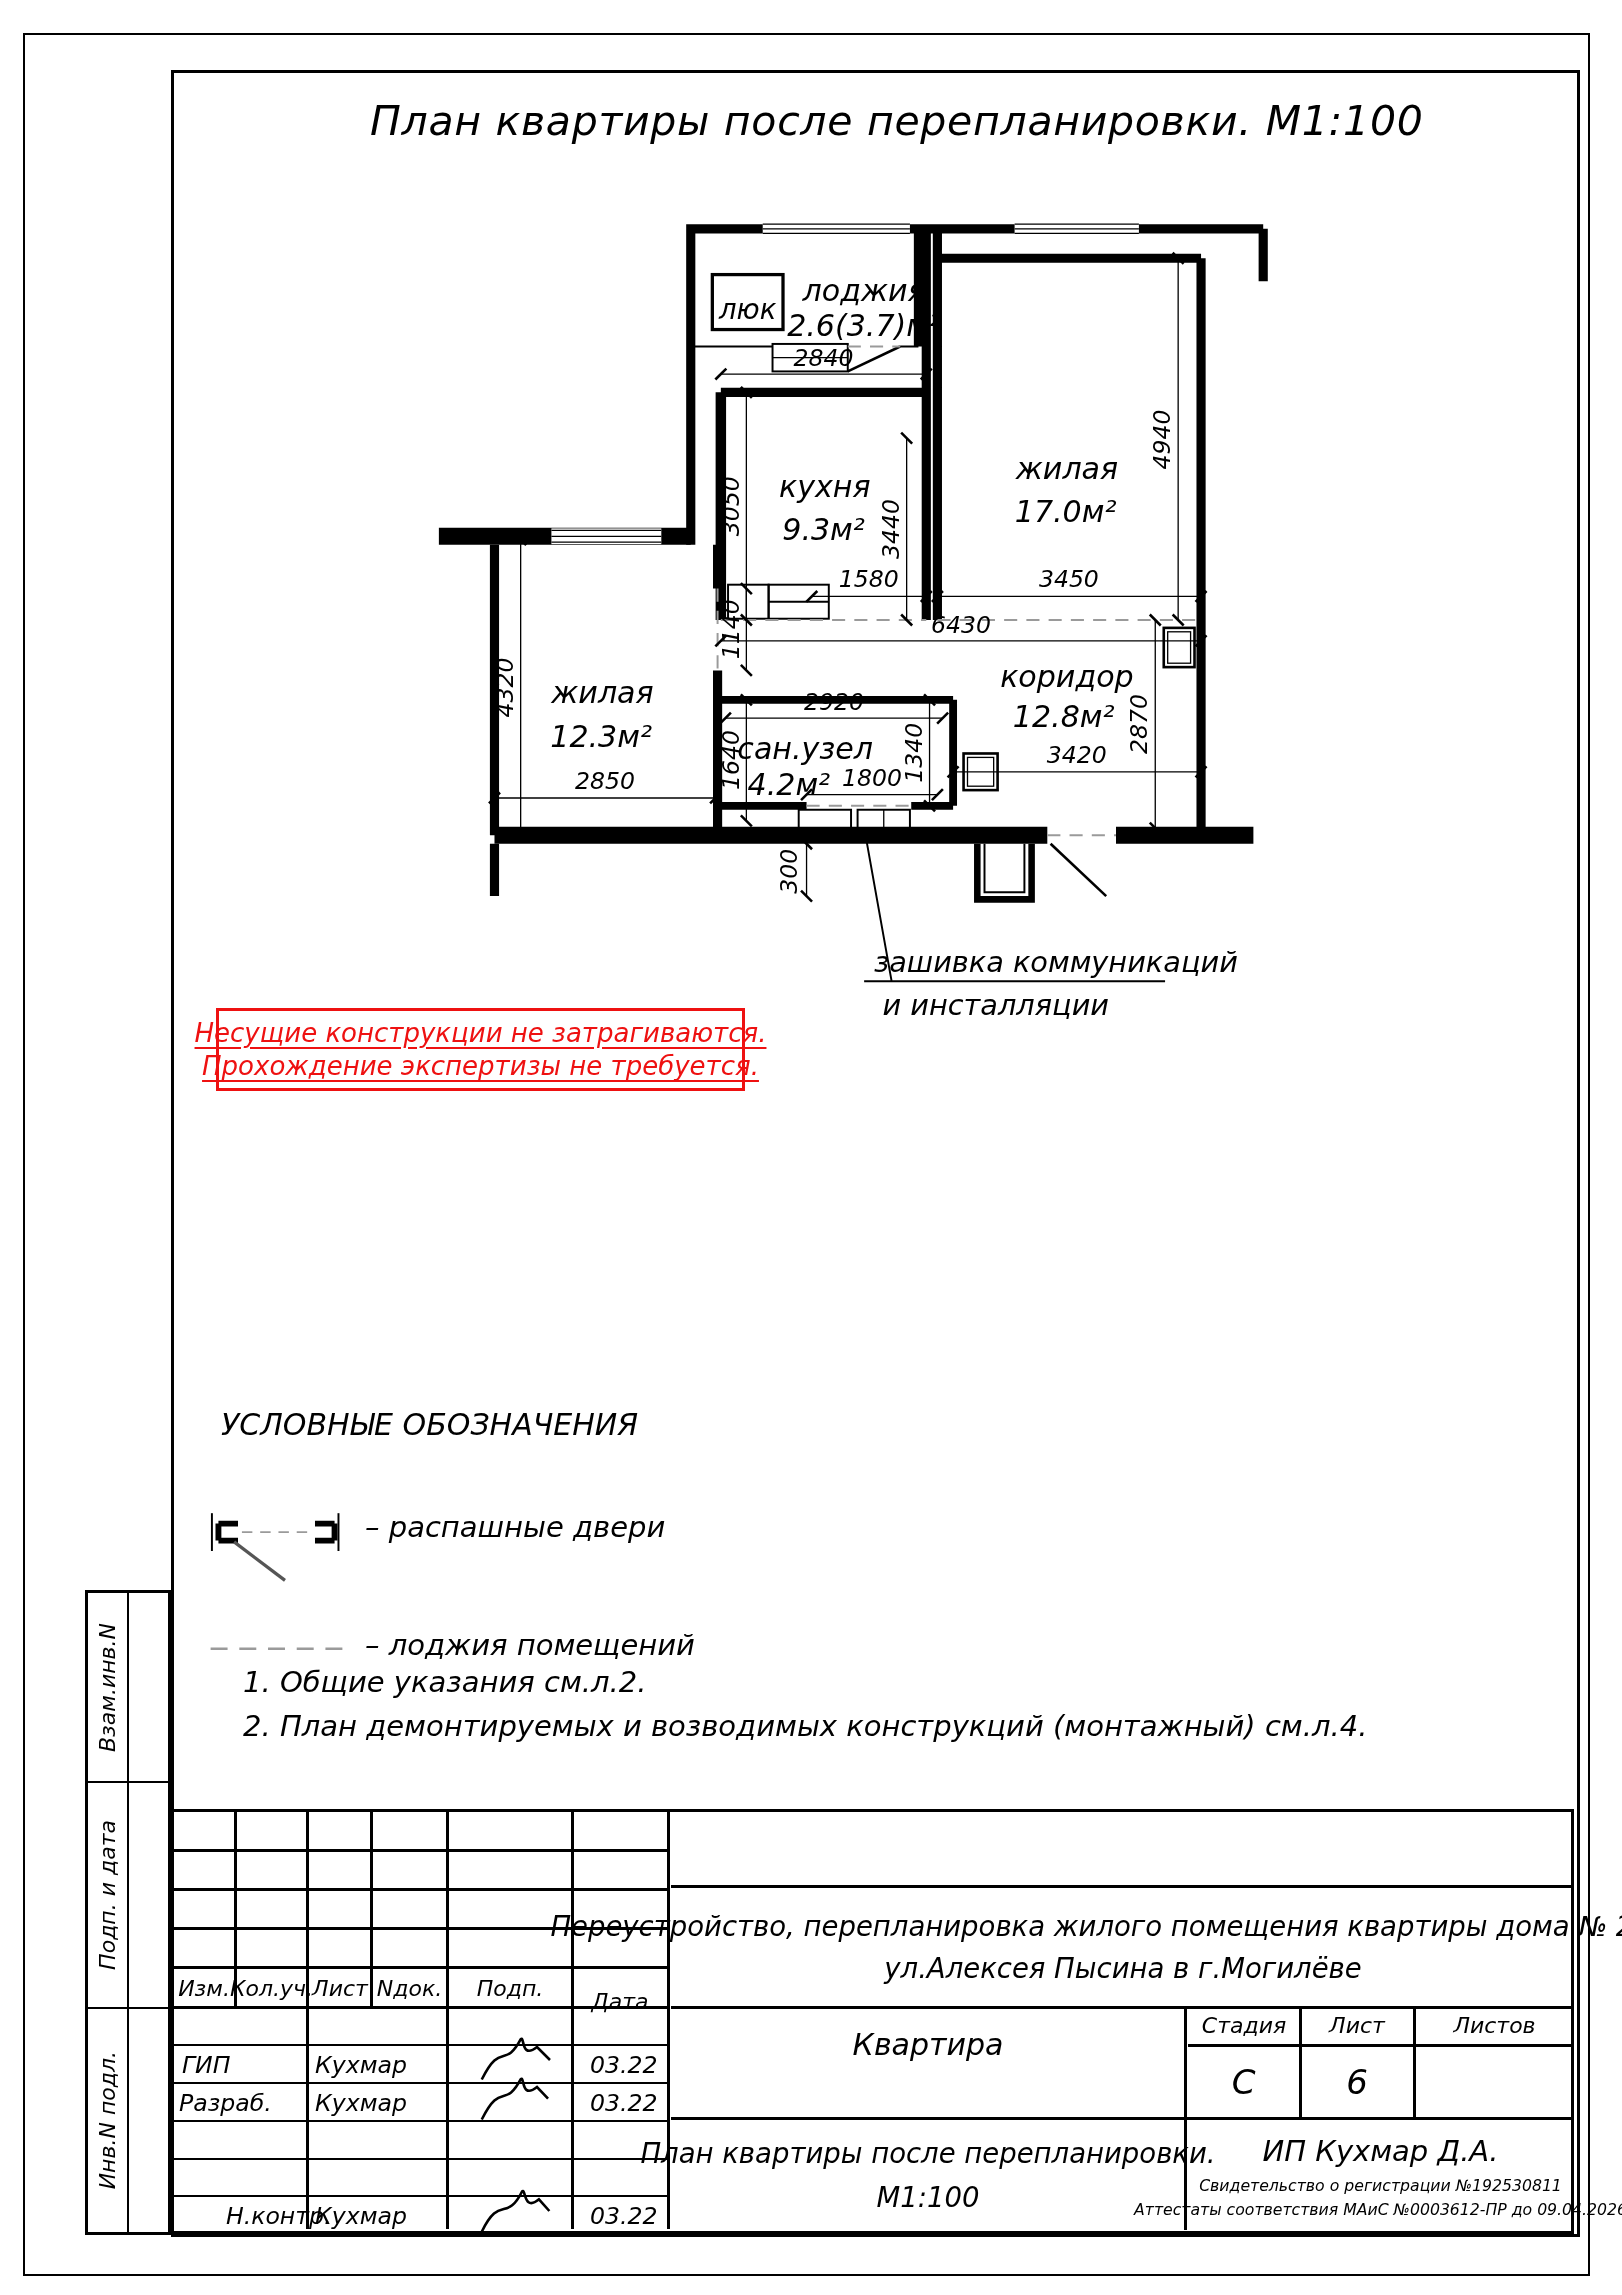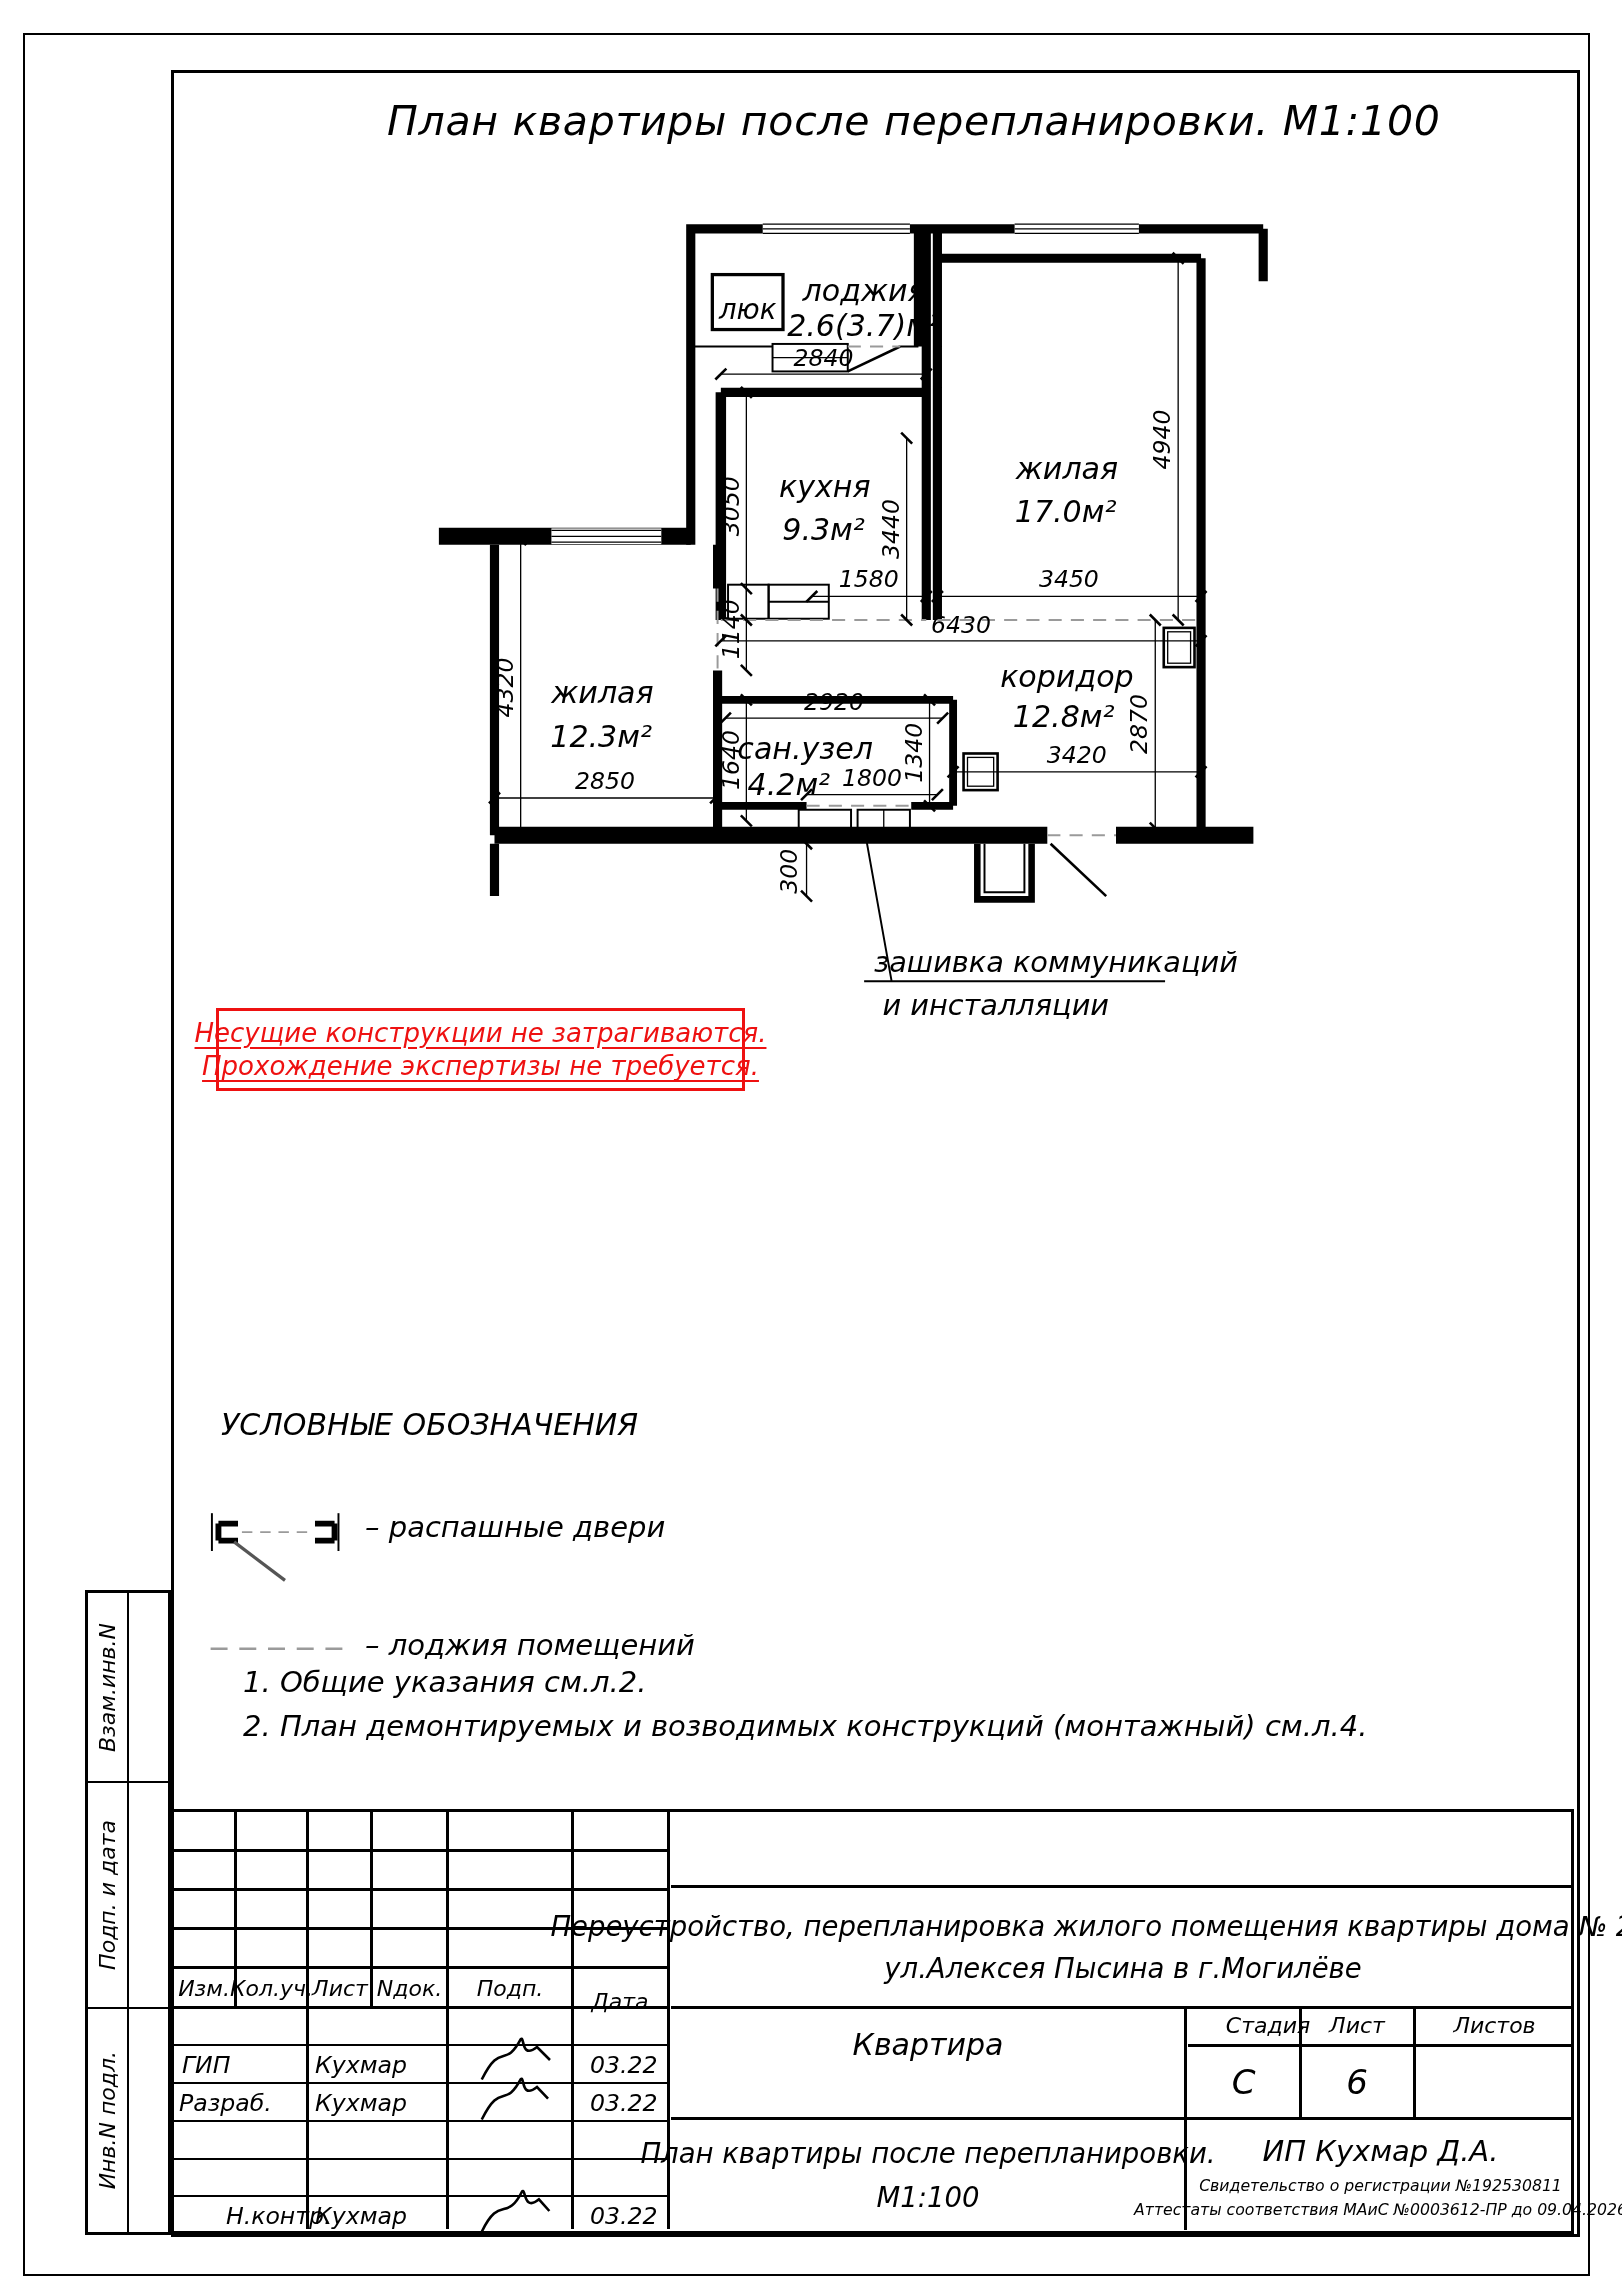--- a/index.html
+++ b/index.html
@@ -1,21 +1,21 @@
 <!DOCTYPE html>
 <html style="font-size:10.5px"><head>
 <meta charset="utf-8">
 <style>
   html,body{margin:0;padding:0;background:#fff;}
   .page{position:relative;width:1623px;height:2295px;background:#ffffff;overflow:hidden;
         font-family:"DejaVu Sans",sans-serif;color:#000;}
   .abs{position:absolute;}
   .frame-outer{left:23px;top:33px;width:1563px;height:2239px;border:2px solid #000;}
   .frame-inner{left:171px;top:70px;width:1403px;height:2161px;border:3.9px solid #000;}
-  .doc-title{left:387px;top:97px;width:982px;text-align:center;font-size:41px;
+  .doc-title{left:370px;top:97px;width:982px;text-align:center;font-size:41px;
              font-style:italic;letter-spacing:0.7px;white-space:nowrap;}
   
   .warnbox{left:216px;top:1008px;width:523px;height:77px;border:3.3px solid #ee1111;
            display:flex;flex-direction:column;justify-content:center;align-items:center;gap:3.9px;}
   .warnline{color:#ee1111;font-size:26px;font-style:italic;text-decoration:underline;
             text-underline-offset:5.2px;white-space:nowrap;}
   
   .legend-title{left:221px;top:1407px;font-size:30px;font-style:italic;white-space:nowrap;}
   .legend-label{font-size:29px;font-style:italic;white-space:nowrap;}
   .note-line{font-size:29px;font-style:italic;white-space:nowrap;}
@@ -263,21 +263,21 @@
     <div class="v" style="left:1239px;top:194px;width:2.6px;height:111px;"></div>
     <div class="h" style="left:1014px;top:232px;width:385px;height:2.6px;"></div>
 
     <div class="tb-text cc" style="left:504px;top:80px;width:890px;height:111px;font-size:27.5px;flex-direction:column;line-height:1.5;">
       <span>Переустройство, перепланировка жилого помещения квартиры дома № 2В по</span>
       <span>ул.Алексея Пысина в г.Могилёве</span>
     </div>
 
     <div class="tb-text cc" style="left:497px;top:196px;width:514px;height:72px;font-size:30px;">Квартира</div>
 
-    <div class="tb-text cc" style="left:1014px;top:196px;width:112px;height:35px;font-size:22px;padding-left:24px;">Стадия</div>
+    <div class="tb-text cc" style="left:1014px;top:196px;width:112px;height:35px;font-size:22px;">Стадия</div>
     <div class="tb-text cc" style="left:1127px;top:196px;width:112px;height:35px;font-size:22px;">Лист</div>
     <div class="tb-text cc" style="left:1242px;top:196px;width:157px;height:35px;font-size:22px;">Листов</div>
     <div class="tb-text cc" style="left:1014px;top:234px;width:111px;height:71px;font-size:34px;">С</div>
     <div class="tb-text cc" style="left:1127px;top:234px;width:112px;height:71px;font-size:34px;">6</div>
 
     <div class="tb-text cc" style="left:497px;top:308px;width:514px;height:109px;font-size:27.5px;flex-direction:column;line-height:1.6;">
       <span>План квартиры после перепланировки.</span>
       <span>М1:100</span>
     </div>
 

